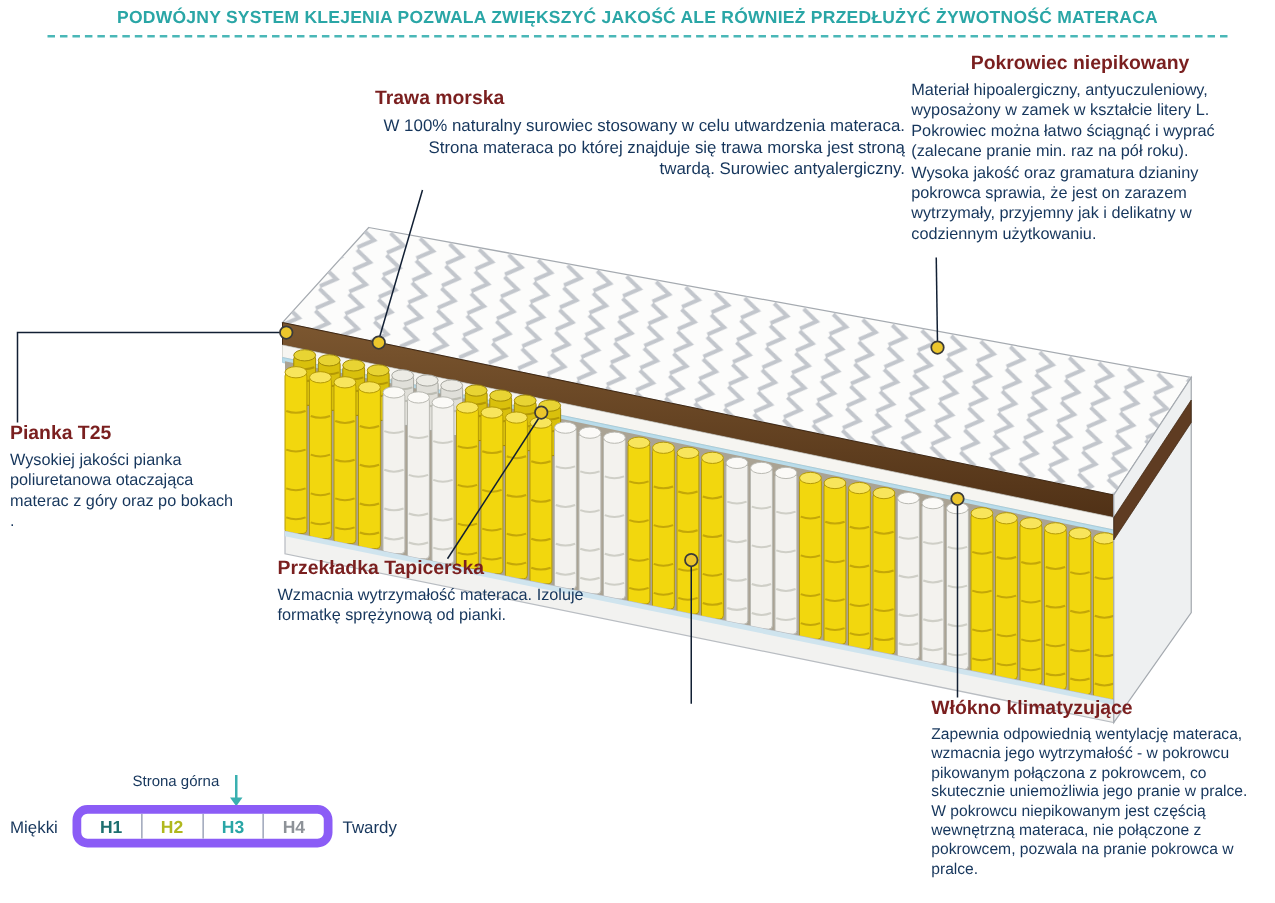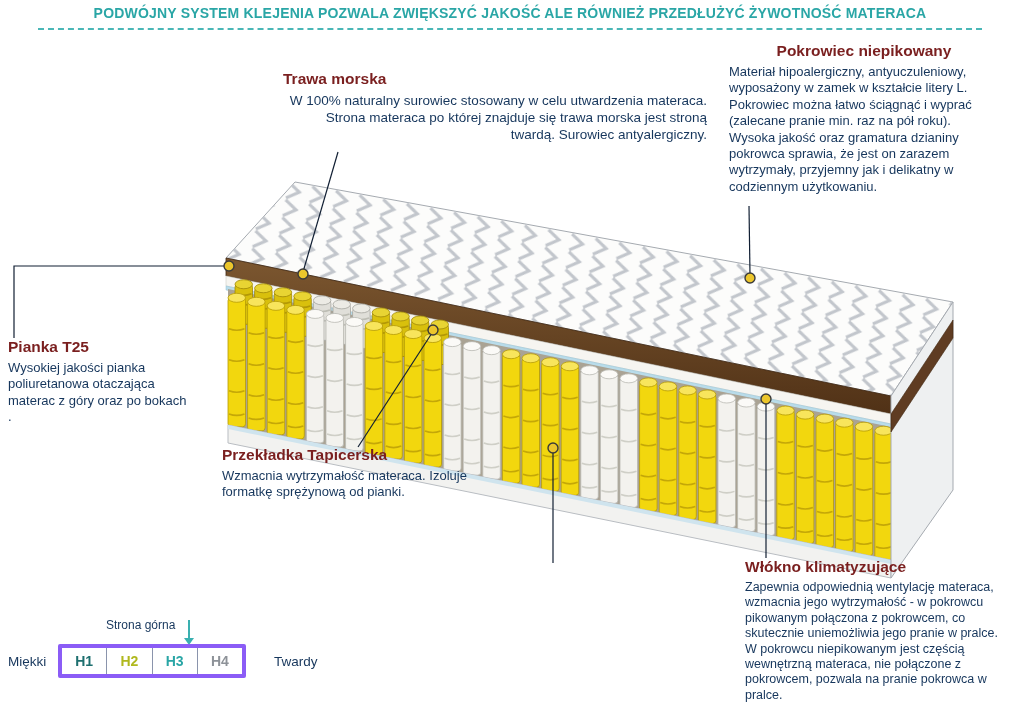--- a/index.html
+++ b/index.html
@@ -8,21 +8,21 @@
   .canvas{position:relative;width:1020px;height:722px;background:#fff;overflow:hidden}
 
   .banner{position:absolute;left:38px;top:5px;width:944px;z-index:2;text-align:center;
     color:#2aa6a6;font-weight:bold;font-size:14px;letter-spacing:.2px;
     padding-bottom:7px;border-bottom:2px dashed #4ab7b7}
 
   .callout{position:absolute;z-index:2}
   .callout h3{color:#7a1f1f;font-size:15.5px;font-weight:bold;margin-bottom:4px}
   .callout .body{color:#16365c;font-size:13px;line-height:1.26}
 
-  #trawa{left:283px;top:70px;width:424px}
+  #trawa{left:300px;top:70px;width:424px}
   #trawa .body{text-align:right;font-size:13.5px}
   #pokrowiec{left:729px;top:42px;width:270px}
   #pokrowiec h3{text-align:center}
   #pianka{left:8px;top:338px;width:182px}
   #przekladka{left:222px;top:446px;width:292px}
   #sprezyny{left:420px;top:564px;width:296px}
   #sprezyny .count{color:#16365c;font-size:13px;text-align:right;padding-right:46px;margin-top:2px}
   #wlokno{left:745px;top:558px;width:258px}
   #wlokno .body{font-size:12.5px;line-height:1.23}
 
@@ -47,22 +47,22 @@
 
   
   .scale-wrap{position:absolute;left:0;top:610px;width:340px;height:105px;z-index:2}
   .lbl-soft{position:absolute;left:8px;top:44px;color:#16365c;font-size:13.5px}
   .lbl-hard{position:absolute;left:274px;top:44px;color:#16365c;font-size:13.5px}
   .lbl-top{position:absolute;left:106px;top:8px;color:#16365c;font-size:12px}
   .arrow{position:absolute;left:184px;top:10px;width:10px;height:28px}
   .arrow .stem{position:absolute;left:4px;top:0;width:2px;height:20px;background:#3ab0b0}
   .arrow .head{position:absolute;left:0;top:18px;width:0;height:0;
     border-left:5px solid transparent;border-right:5px solid transparent;border-top:7px solid #3ab0b0}
-  .scale-box{position:absolute;left:58px;top:34px;width:188px;height:34px;
-    border:4px solid #8b5cf6;border-radius:2px;display:flex;overflow:hidden;background:#fff}
+  .scale-box{position:absolute;left:58px;top:34px;width:208px;height:34px;
+    border:7px solid #8b5cf6;border-radius:12px;display:flex;overflow:hidden;background:#fff}
   .scale-box .cell{flex:1;display:flex;align-items:center;justify-content:center;
     font-weight:bold;font-size:14px;border-right:1px solid #8a94ac}
   .scale-box .cell:last-child{border-right:none}
   .c0{color:#1d6f6f}.c1{color:#b0b81e}.c2{color:#2aa6a6}.c3{color:#8d9298}
 </style>
 </head>
 <body>
 
 <div class="canvas">
 

